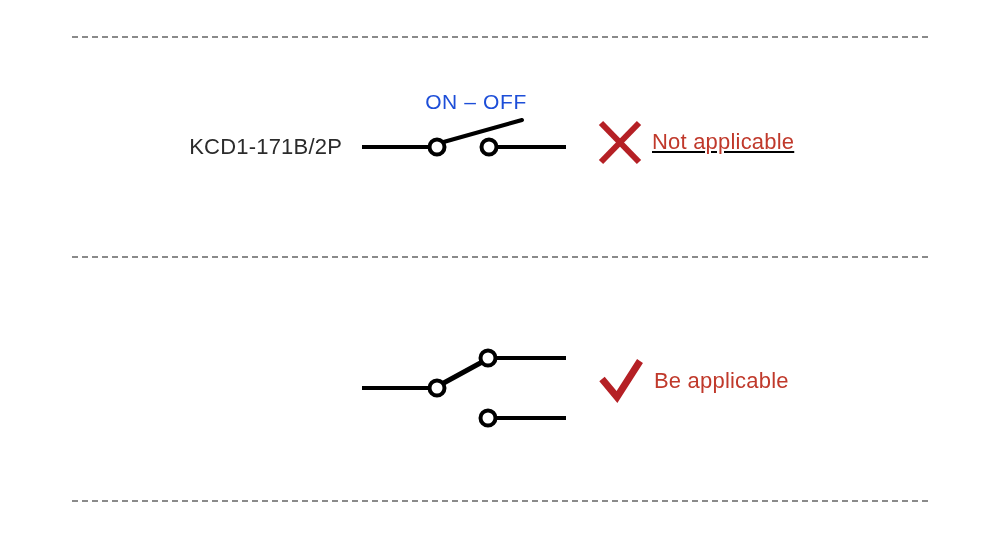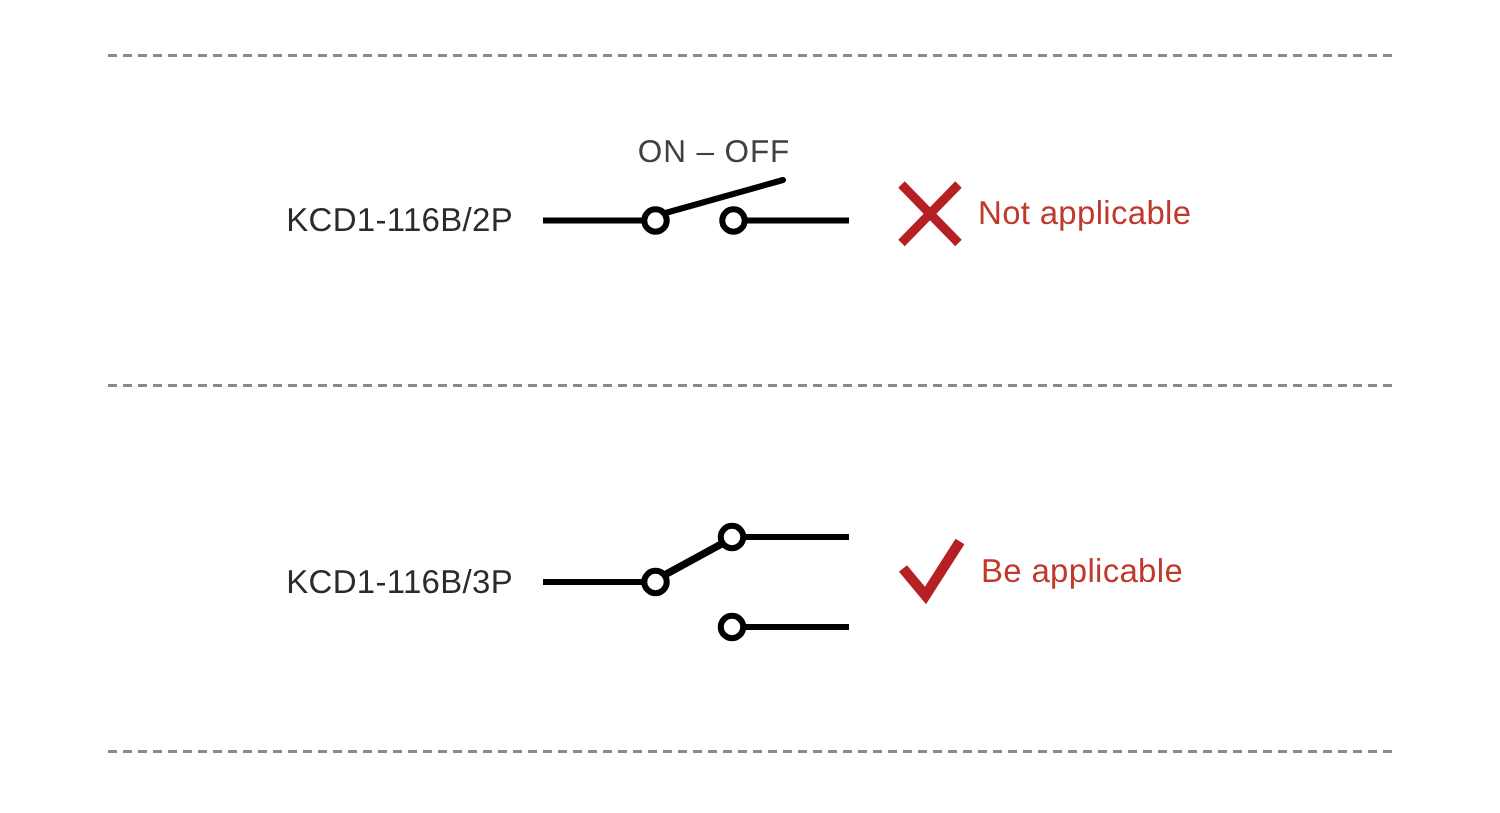--- a/index.html
+++ b/index.html
@@ -39,21 +39,21 @@
     text-align: right;
     right: 658px;
   }
   #part-label-row1 { top: 134px; }
   #part-label-row2 { top: 375px; }
 
   .mode-label {
     position: absolute;
     font-size: 21px;
     font-family: "Liberation Sans", sans-serif;
-    color: #404040;
+    color: #1d4ed8;
     letter-spacing: 0.6px;
     white-space: nowrap;
     text-align: center;
     width: 200px;
     left: 376px;
   }
   #mode-label-row1 { top: 90px; }
   #mode-label-row2 { top: 305px; }
 
   .schematic {
@@ -63,21 +63,21 @@
   #schematic-row1 { top: 108px; }
   #schematic-row2 { top: 340px; }
 
   .verdict {
     position: absolute;
     display: flex;
     align-items: center;
     gap: 9px;
     left: 597px;
   }
-  #verdict-row1 { top: 118px; }
+  #verdict-row1 { top: 118px; text-decoration: underline; }
   #verdict-row2 { top: 358px; justify-content: center; }
 
   .verdict-text {
     font-size: 22px;
     font-family: "Liberation Sans", sans-serif;
     white-space: nowrap;
     letter-spacing: 0.2px;
   }
   .verdict-mark {
     display: block;
@@ -86,21 +86,21 @@
 </style>
 </head>
 <body>
 
 <div id="canvas">
 
   <div class="divider" id="divider-top"></div>
   <div class="divider" id="divider-middle"></div>
   <div class="divider" id="divider-bottom"></div>
 
-  <div class="part-label" id="part-label-row1">KCD1-116B/2P</div>
+  <div class="part-label" id="part-label-row1">KCD1-171B/2P</div>
 
   <div class="mode-label" id="mode-label-row1">ON – OFF</div>
 
   <div class="schematic" id="schematic-row1">
     <svg width="230" height="70" viewBox="0 0 230 70" xmlns="http://www.w3.org/2000/svg">
 
       <line x1="12" y1="39" x2="80" y2="39" stroke="#000000" stroke-width="4" stroke-linecap="butt"></line>
 
       <line x1="90" y1="35" x2="172" y2="12" stroke="#000000" stroke-width="4" stroke-linecap="round"></line>
 
@@ -113,21 +113,20 @@
   </div>
 
   <div class="verdict" id="verdict-row1">
     <svg class="verdict-mark" width="46" height="48" viewBox="0 0 46 48" xmlns="http://www.w3.org/2000/svg">
       <line x1="4" y1="5" x2="42" y2="44" stroke="#b52025" stroke-width="6" stroke-linecap="butt"></line>
       <line x1="42" y1="5" x2="4" y2="44" stroke="#b52025" stroke-width="6" stroke-linecap="butt"></line>
     </svg>
     <span class="verdict-text" style="color:#c0392b;">Not applicable</span>
   </div>
 
-  <div class="part-label" id="part-label-row2">KCD1-116B/3P</div>
 
 
   <div class="schematic" id="schematic-row2">
     <svg width="230" height="110" viewBox="0 0 230 110" xmlns="http://www.w3.org/2000/svg">
 
       <line x1="12" y1="48" x2="80" y2="48" stroke="#000000" stroke-width="4" stroke-linecap="butt"></line>
 
       <line x1="90" y1="45" x2="134" y2="21" stroke="#000000" stroke-width="5" stroke-linecap="round"></line>
 
       <circle cx="87" cy="48" r="7.5" fill="#ffffff" stroke="#000000" stroke-width="4"></circle>

